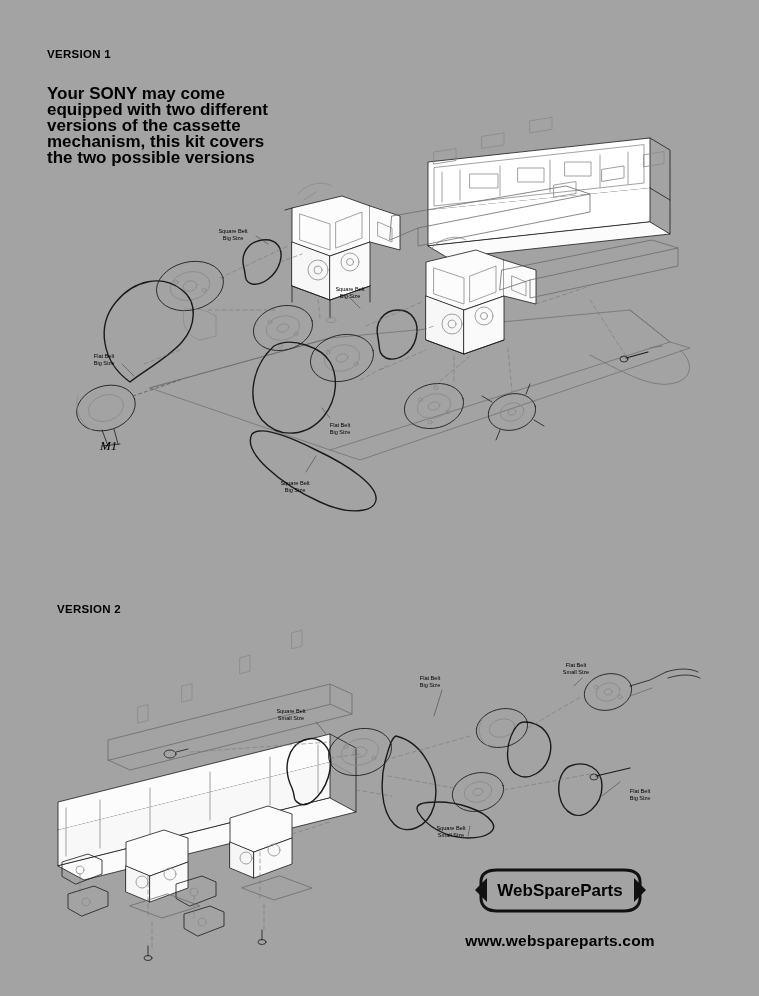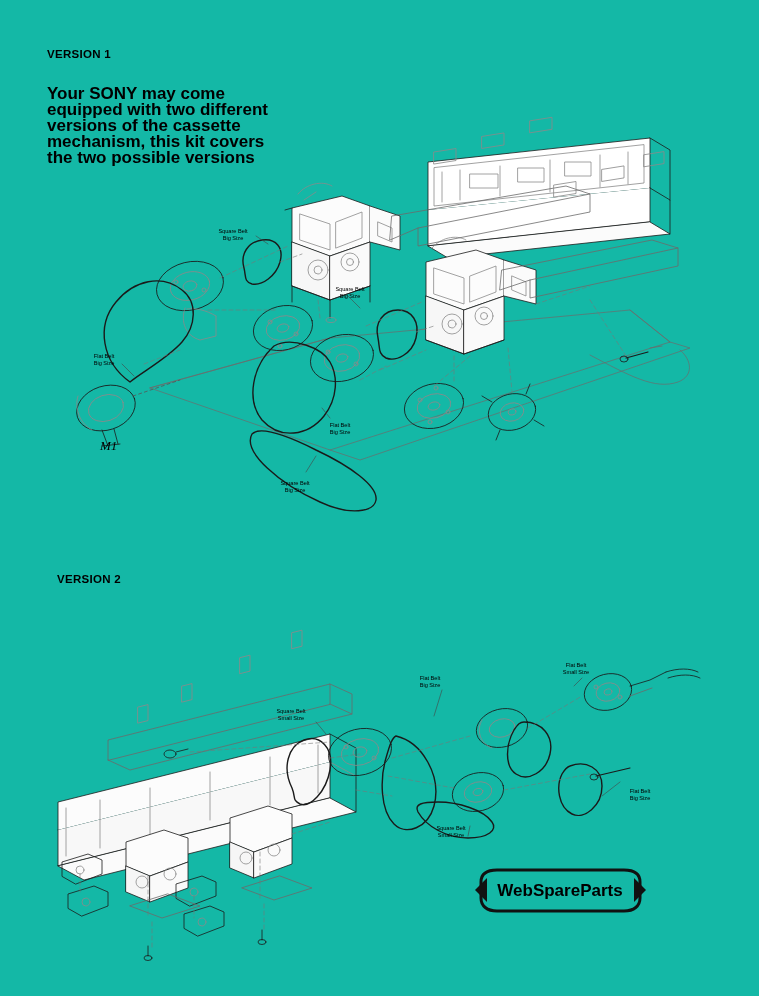--- a/index.html
+++ b/index.html
@@ -4,36 +4,36 @@
 <style>
   html, body {
     margin: 0;
     padding: 0;
     background: #ffffff;
   }
   #page {
     position: relative;
     width: 759px;
     height: 996px;
-    background: #14b8a6;
+    background: #a3a3a3;
     overflow: hidden;
     font-family: "Liberation Sans", sans-serif;
     color: #000000;
   }
   .section-title {
     position: absolute;
     font-family: "Liberation Sans", sans-serif;
     font-weight: bold;
     font-size: 11.5px;
     letter-spacing: 0.3px;
     color: #000;
     white-space: nowrap;
   }
   #version1-title { left: 47px; top: 48px; }
-  #version2-title { left: 57px; top: 573px; }
+  #version2-title { left: 57px; top: 603px; }
 
   #intro-note {
     position: absolute;
     left: 47px;
     top: 86px;
     width: 240px;
     font-family: "Liberation Sans", sans-serif;
     font-weight: bold;
     font-size: 17px;
     line-height: 16px;
@@ -444,15 +444,16 @@
 
   <div id="brand-block">
     <div id="brand-mark">
       <svg width="175" height="46" viewBox="0 0 175 46">
         <path d="M8 14 C8 6 14 2 24 2 L151 2 C161 2 167 6 167 14 L167 30 C167 38 161 43 151 43 L24 43 C14 43 8 38 8 30 Z" fill="none" stroke="#111111" stroke-width="3"></path>
         <path d="M2 22 L14 10 L14 34 Z" fill="#111111"></path>
         <path d="M173 22 L161 10 L161 34 Z" fill="#111111"></path>
       </svg>
       <div id="brand-name">WebSpareParts</div>
     </div>
+    <div id="brand-url">www.webspareparts.com</div>
   </div>
 
 </div>
 
 </body></html>

